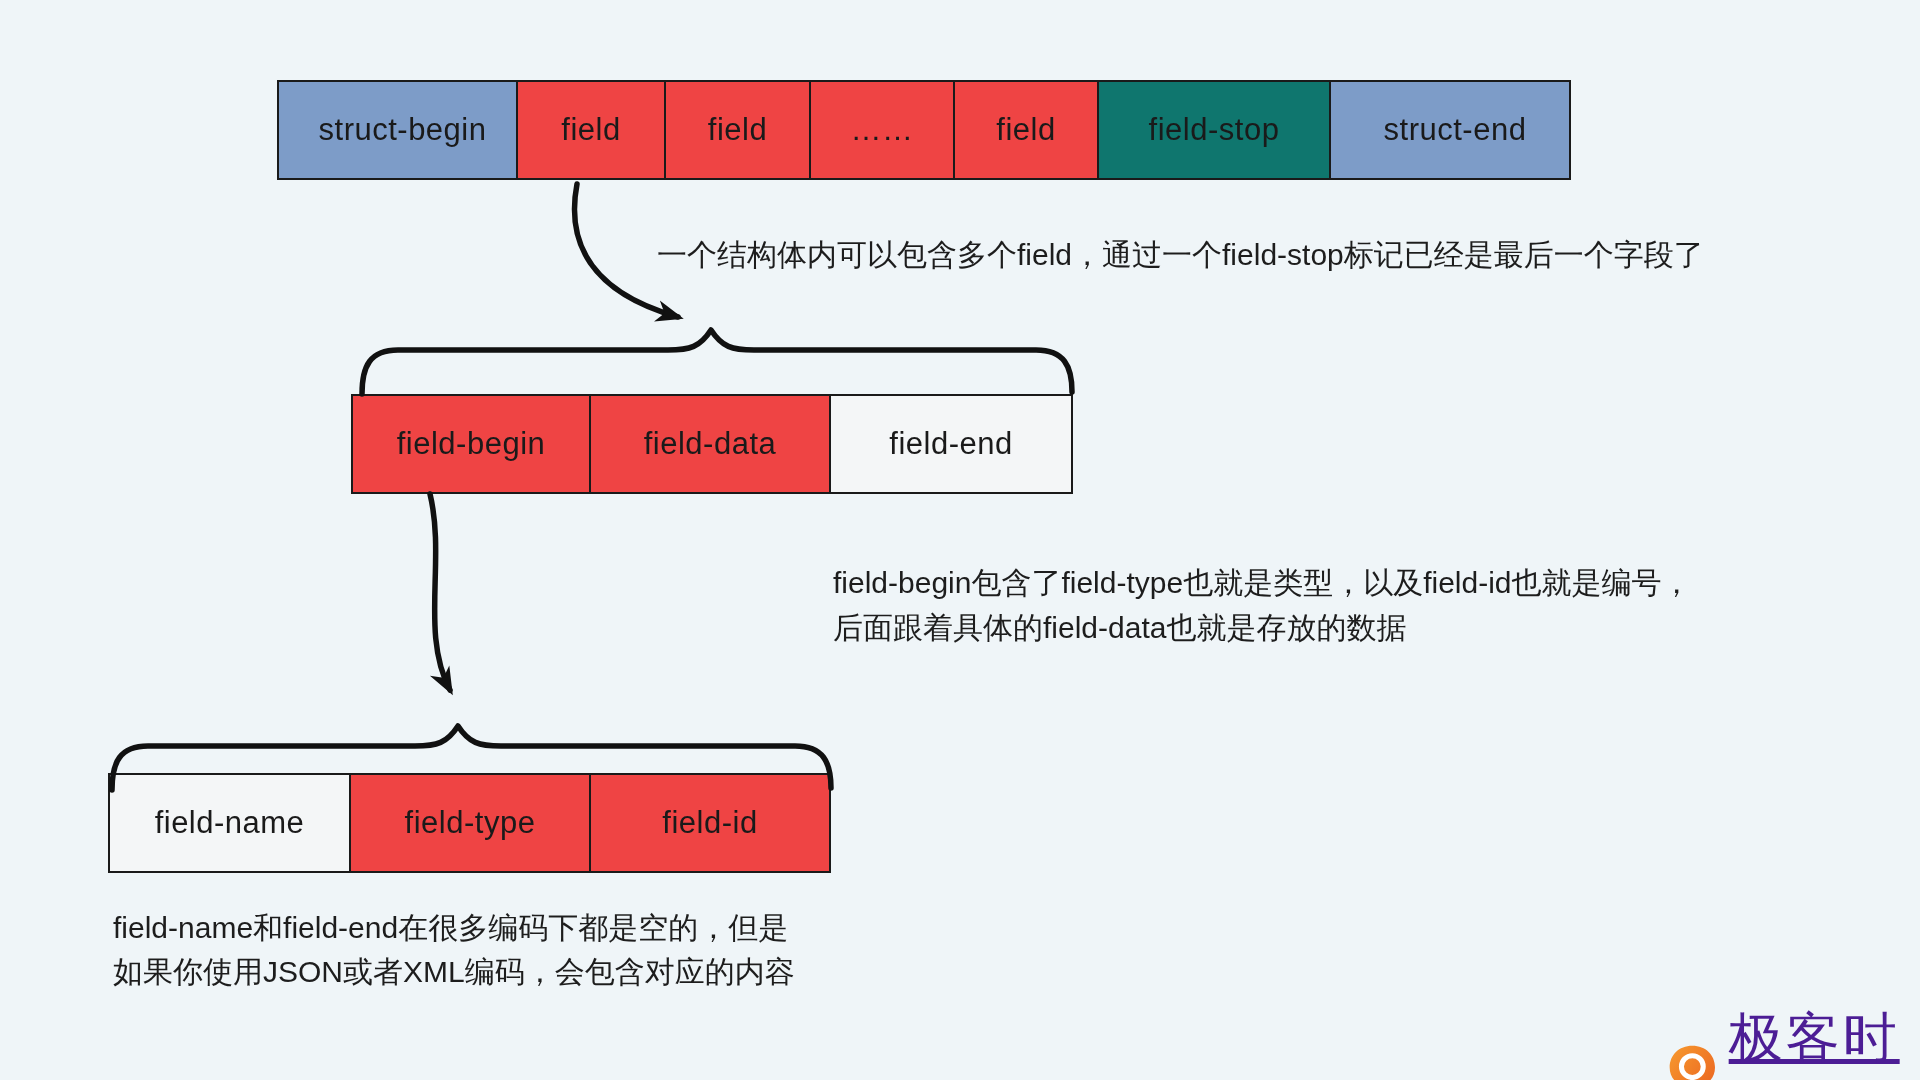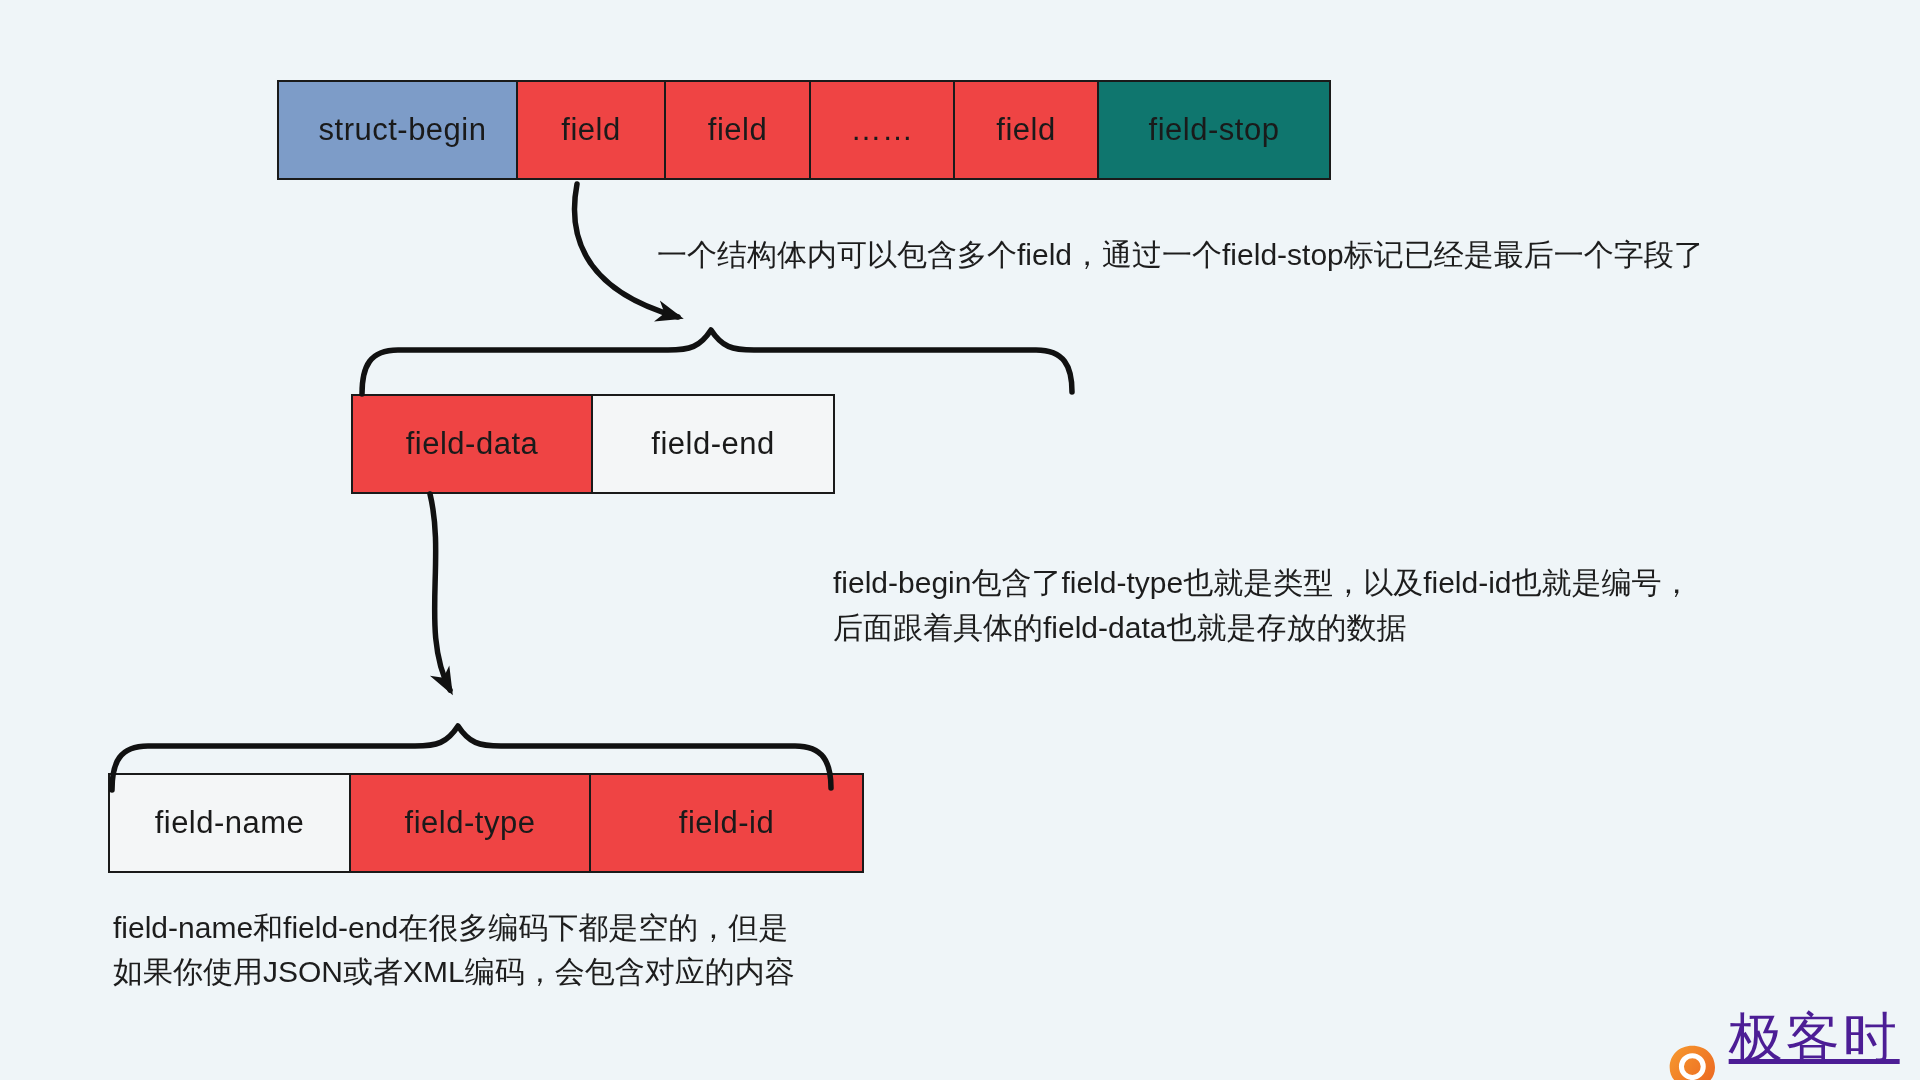--- a/index.html
+++ b/index.html
@@ -76,39 +76,45 @@
       </div>
     <div class="cell light" style="width:146px;">
         <span>……</span>
       </div>
     <div class="cell light" style="width:146px;">
         <span>field</span>
       </div>
     <div class="cell lighter" style="width:234px;">
         <span>field-stop</span>
       </div>
+    <div class="cell dark" style="width:242px;">
+        <span>struct-end</span>
+      </div>
   </div>
 
   <div class="box-row" style="left:351px;top:394px;">
+    <div class="cell light" style="width:240px;">
+        <span>field-begin</span>
+      </div>
     <div class="cell light" style="width:242px;justify-content:center;">
         <span>field-data</span>
       </div>
     <div class="cell white" style="width:244px;">
         <span>field-end</span>
       </div>
   </div>
 
   <div class="box-row" style="left:108px;top:773px;">
     <div class="cell white" style="width:243px;">
         <span>field-name</span>
       </div>
     <div class="cell light" style="width:242px;">
         <span>field-type</span>
       </div>
-    <div class="cell light" style="width:275px;">
+    <div class="cell light" style="width:242px;">
         <span>field-id</span>
       </div>
   </div>
 
   <svg id="overlay" width="1920" height="1080" viewBox="0 0 1920 1080">
     <defs>
       <marker id="ah" markerUnits="userSpaceOnUse" markerWidth="30" markerHeight="24" refX="22" refY="12" orient="auto">
         <path d="M0,1 L28,12 L0,23 L8,12 Z" fill="#111"></path>
       </marker>
     </defs>

